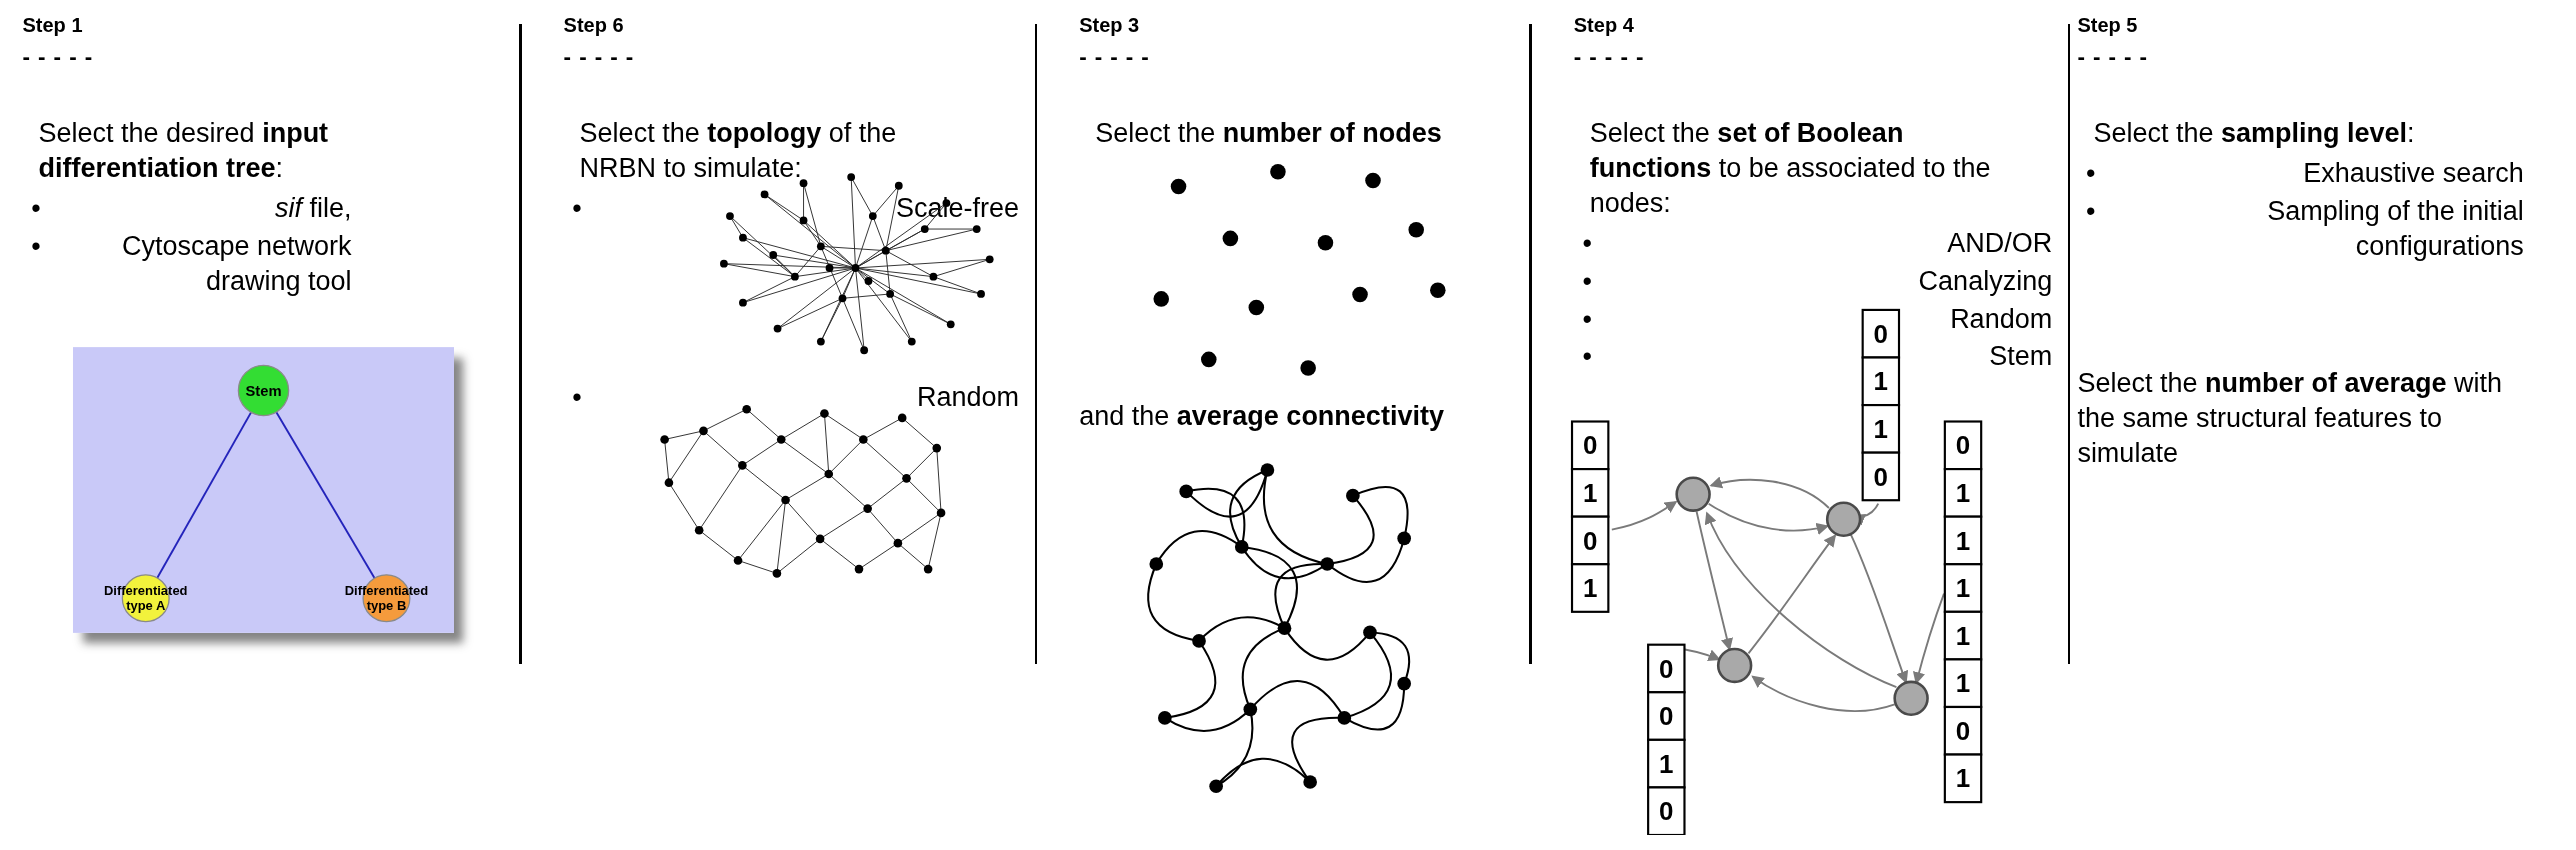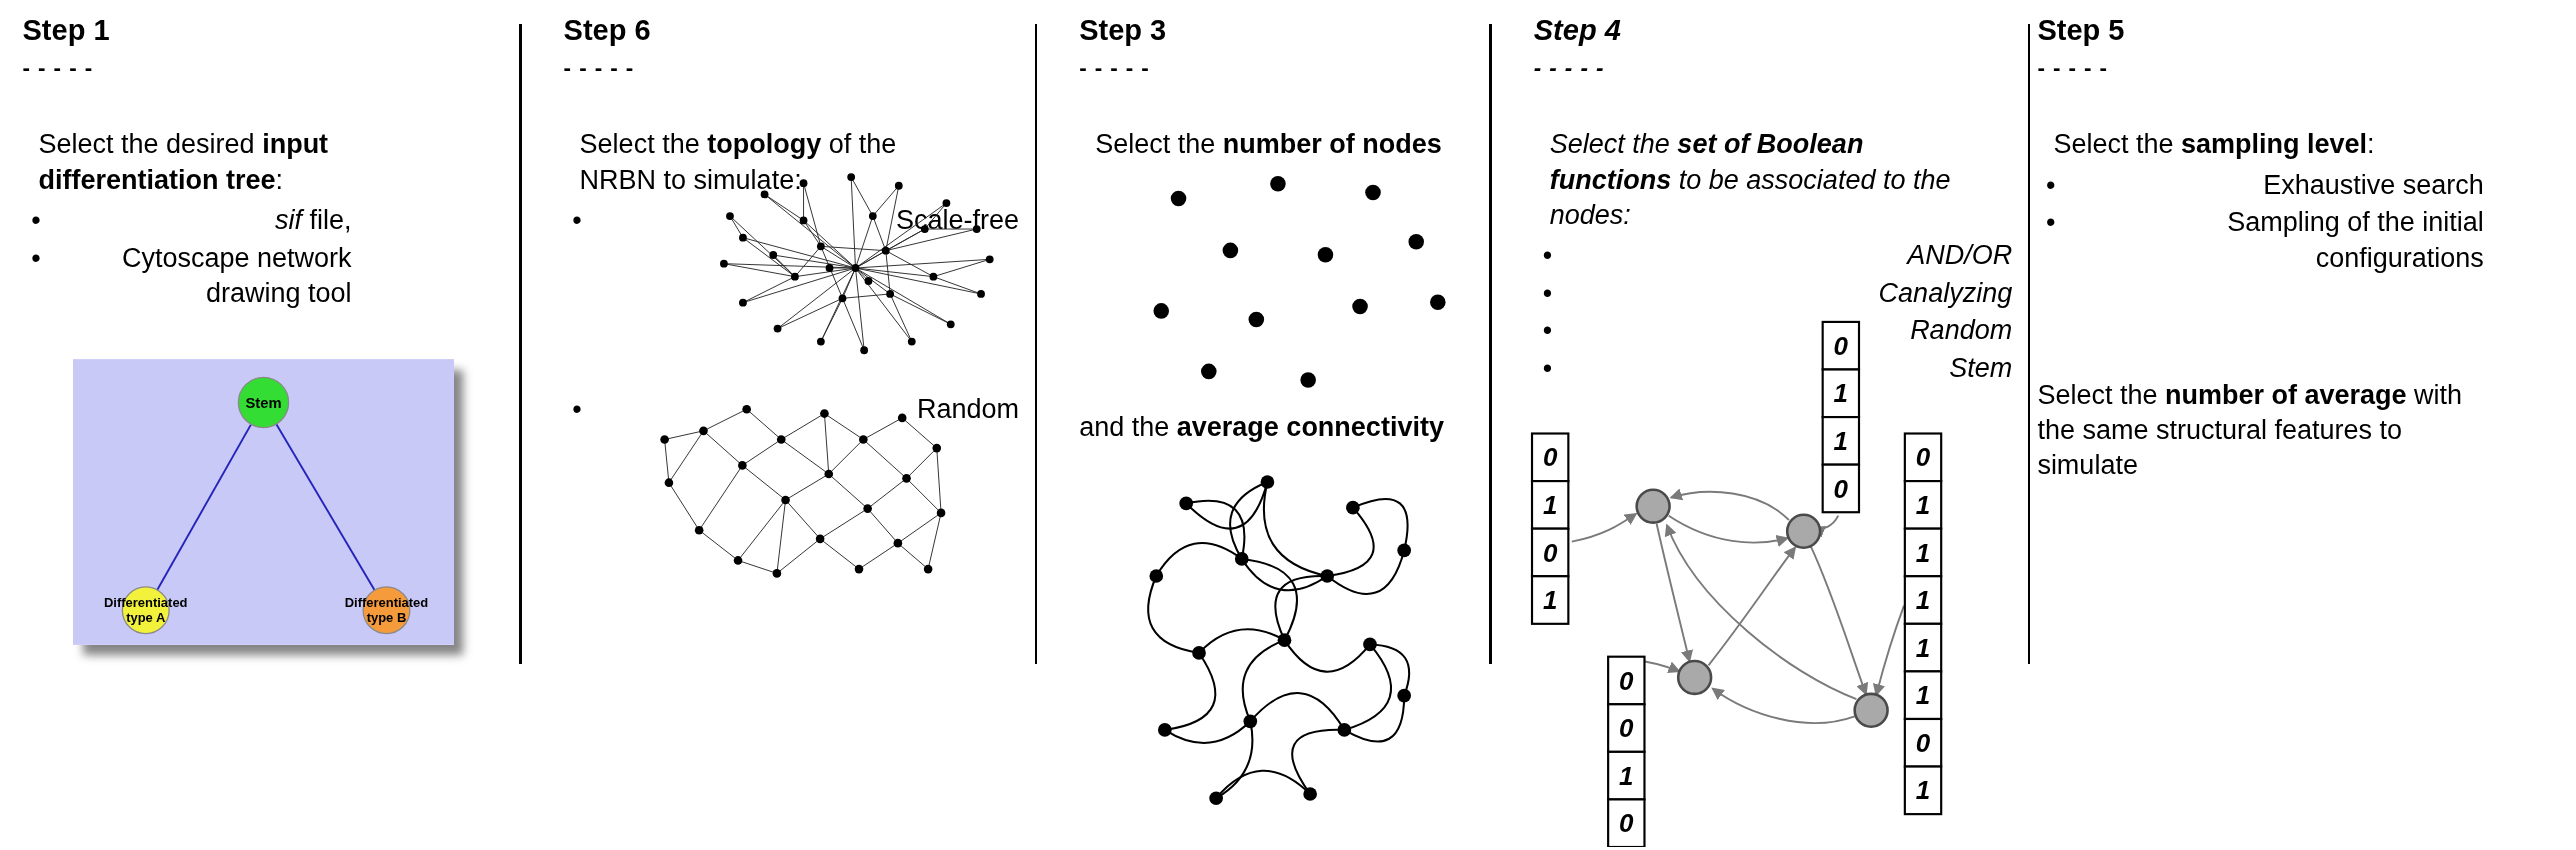--- a/index.html
+++ b/index.html
@@ -7,26 +7,26 @@
   body {
     width:2576px; height:851px; overflow:hidden;
     background:#ffffff; color:#000;
     font-family:"Liberation Sans","DejaVu Sans",sans-serif;
     font-size:27px; line-height:1.3;
   }
   .figure { display:flex; width:100%; height:100%; }
   .step { position:relative; padding:12px 15.6px 0 42px; flex:none; }
   .step--1 { width:519px; padding-left:22.5px; }
   .step--2 { width:513px; }
-  .step--3 { width:452px; }
-  .step--4 { width:536px;font-style:italic; }
+  .step--3 { width:492px; }
+  .step--4 { width:536px; }
   .step--5 { width:469px;padding-left:7px; }
   .divider { flex:none; width:2.6px; height:640px; margin-top:24px; background:#000; }
 
-  .step-title { font-size:29px; font-weight:bold; margin:0; }
+  .step-title { font-size:20px; font-weight:bold; margin:0; }
   .dashes { font-weight:bold; font-size:22.5px; margin:3.5px 0 0; letter-spacing:0.9px; }
   .intro { margin:45px 16px 0; }
   .second-text { margin:15.6px 0 0; }
   .w380 { max-width:329px; }
   .w400 { max-width:346px; }
   .w440 { max-width:381px; }
   .w470 { max-width:407px; }
   .w500 { max-width:433px; }
   b { font-weight:bold; }
 

